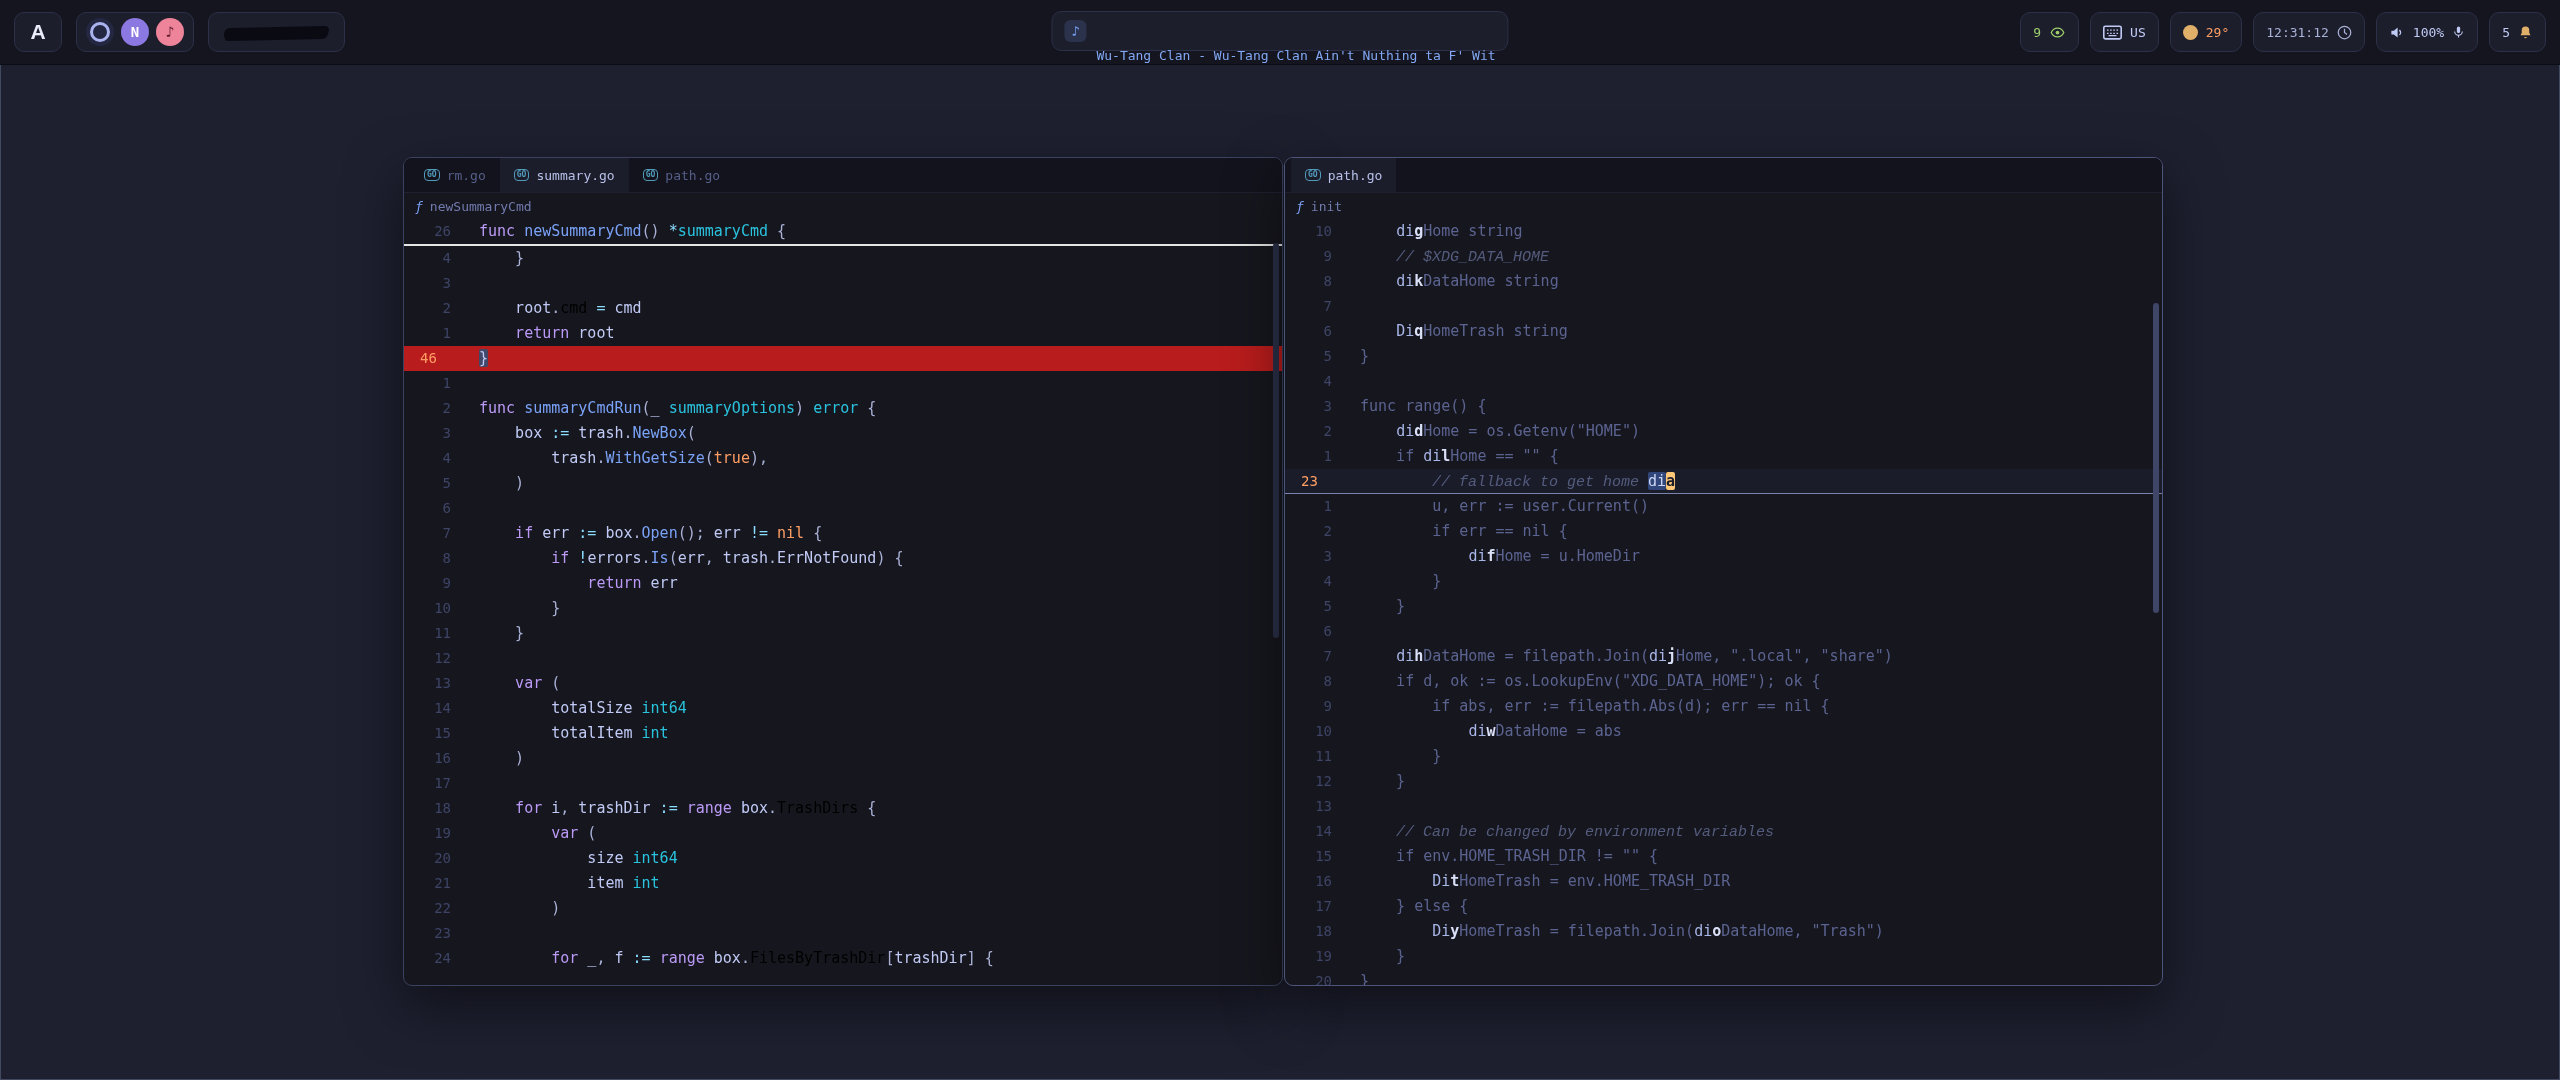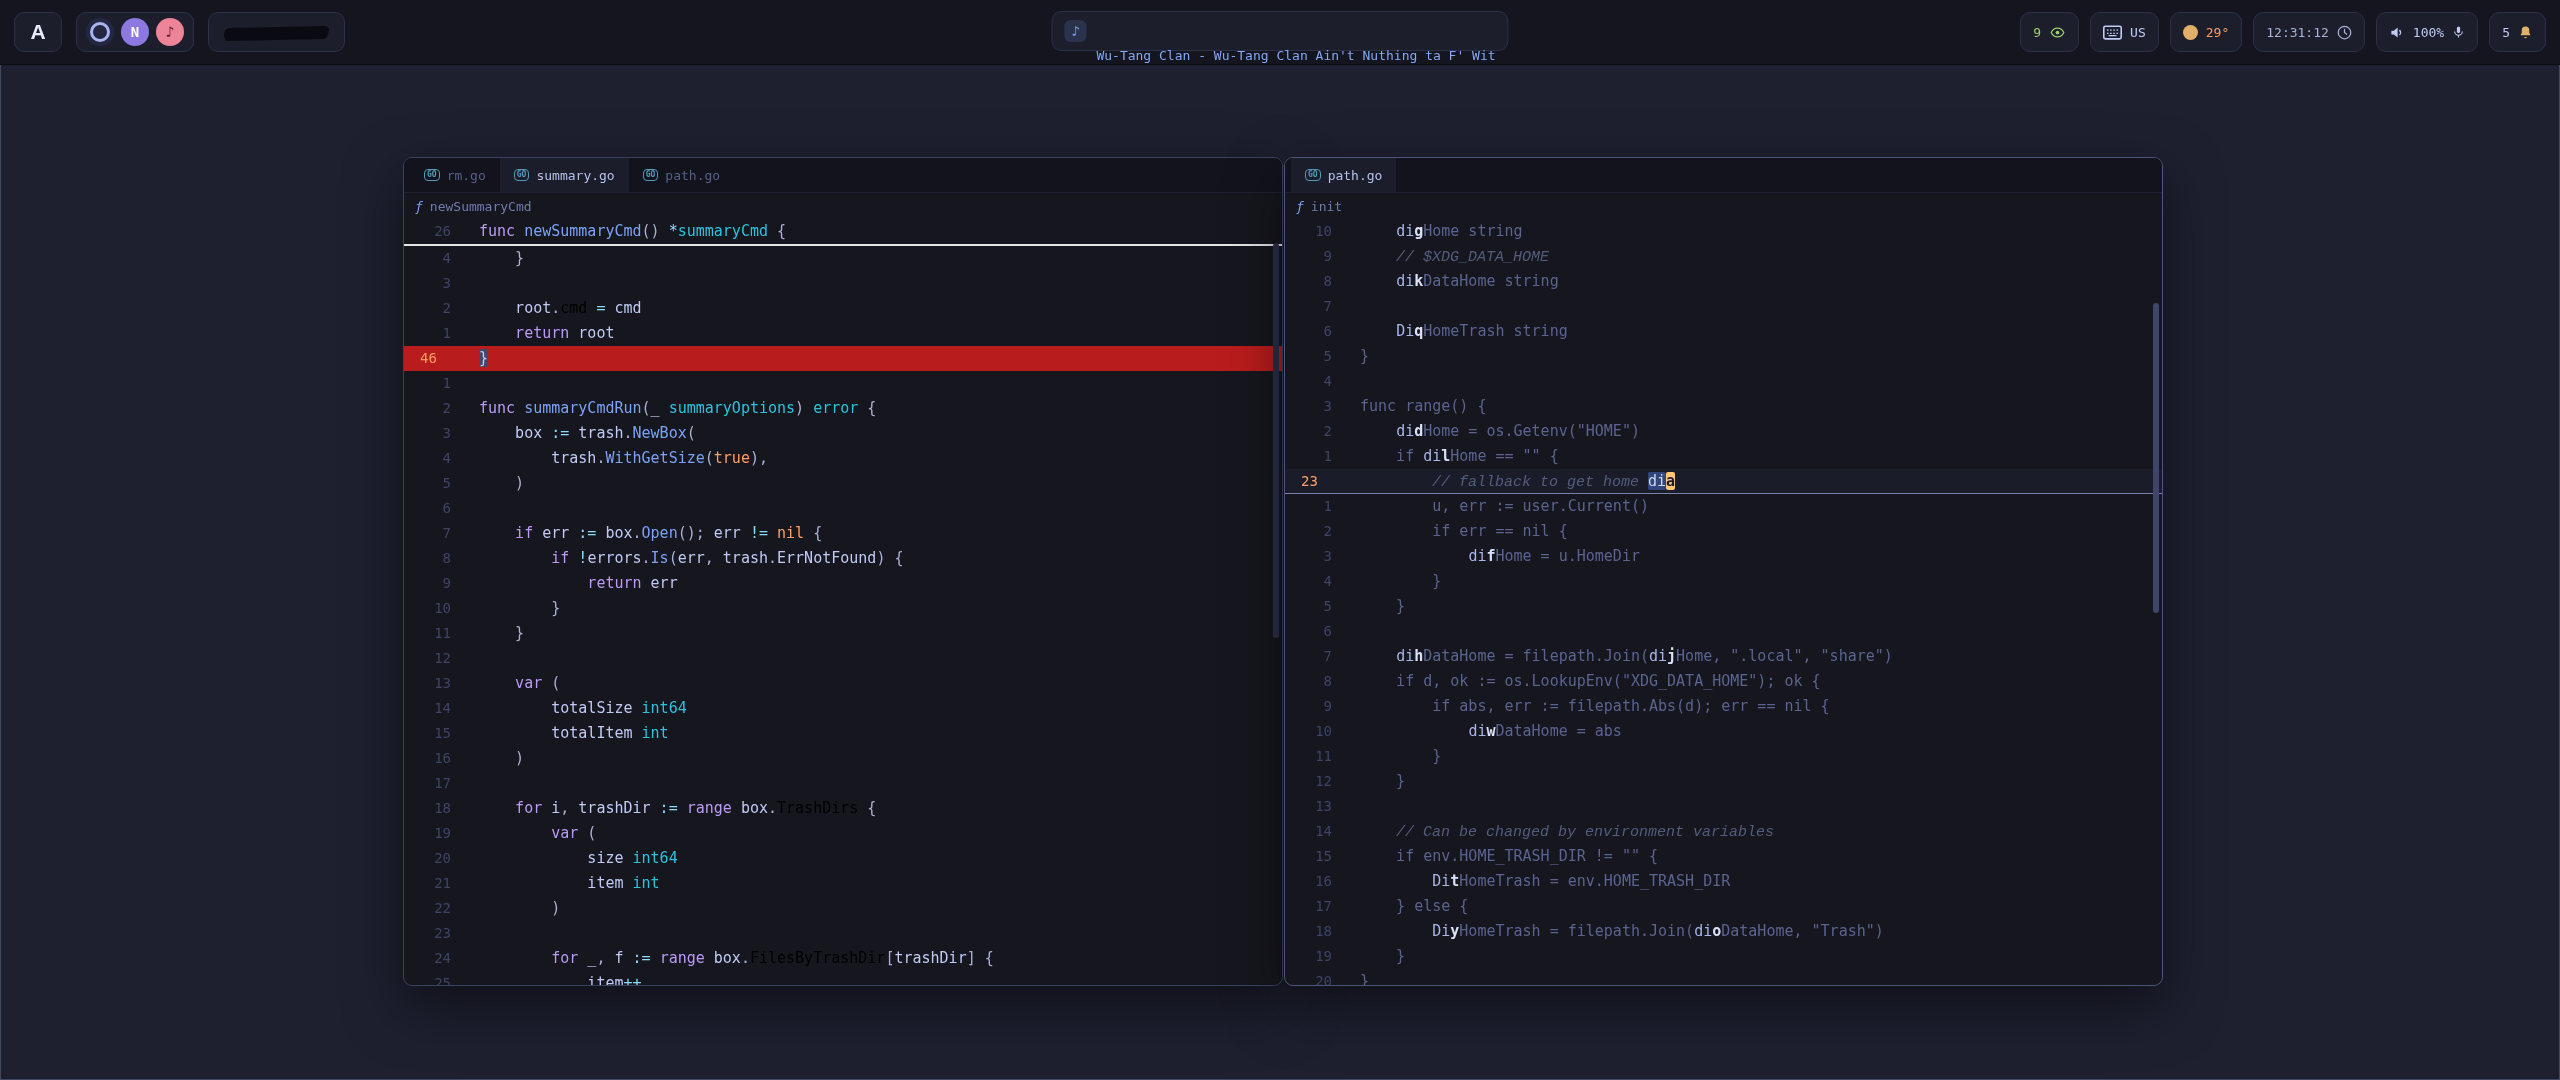--- a/index.html
+++ b/index.html
@@ -202,21 +202,20 @@
         <div class="code-row"><span class="gutter">15</span><span class="line-text"><span class="tk-v">        totalItem</span><span class="tk-t"> int</span></span></div>
         <div class="code-row"><span class="gutter">16</span><span class="line-text"><span class="tk-p">    )</span></span></div>
         <div class="code-row"><span class="gutter">17</span><span class="line-text"></span></div>
         <div class="code-row"><span class="gutter">18</span><span class="line-text"><span class="tk-k">    for</span><span class="tk-v"> i</span><span class="tk-p">, </span><span class="tk-v">trashDir</span><span class="tk-o"> := </span><span class="tk-k">range</span><span class="tk-v"> box</span><span class="tk-p">.</span><span class="tk-m">TrashDirs</span><span class="tk-p"> {</span></span></div>
         <div class="code-row"><span class="gutter">19</span><span class="line-text"><span class="tk-k">        var</span><span class="tk-p"> (</span></span></div>
         <div class="code-row"><span class="gutter">20</span><span class="line-text"><span class="tk-v">            size</span><span class="tk-t"> int64</span></span></div>
         <div class="code-row"><span class="gutter">21</span><span class="line-text"><span class="tk-v">            item</span><span class="tk-t"> int</span></span></div>
         <div class="code-row"><span class="gutter">22</span><span class="line-text"><span class="tk-p">        )</span></span></div>
         <div class="code-row"><span class="gutter">23</span><span class="line-text"></span></div>
         <div class="code-row"><span class="gutter">24</span><span class="line-text"><span class="tk-k">        for</span><span class="tk-v"> _</span><span class="tk-p">, </span><span class="tk-v">f</span><span class="tk-o"> := </span><span class="tk-k">range</span><span class="tk-v"> box</span><span class="tk-p">.</span><span class="tk-m">FilesByTrashDir</span><span class="tk-p">[</span><span class="tk-v">trashDir</span><span class="tk-p">] {</span></span></div>
-        <div class="code-row"><span class="gutter">25</span><span class="line-text"><span class="tk-v">            item</span><span class="tk-o">++</span></span></div>
       </div>
     <div class="scrollbar" style="top:85px;height:395px;"></div>
   </section>
 
   <section class="window right">
     <div class="tabbar">
       <div class="tab active">
         <span class="go-badge">GO</span>
         <span>path.go</span>
       </div>

